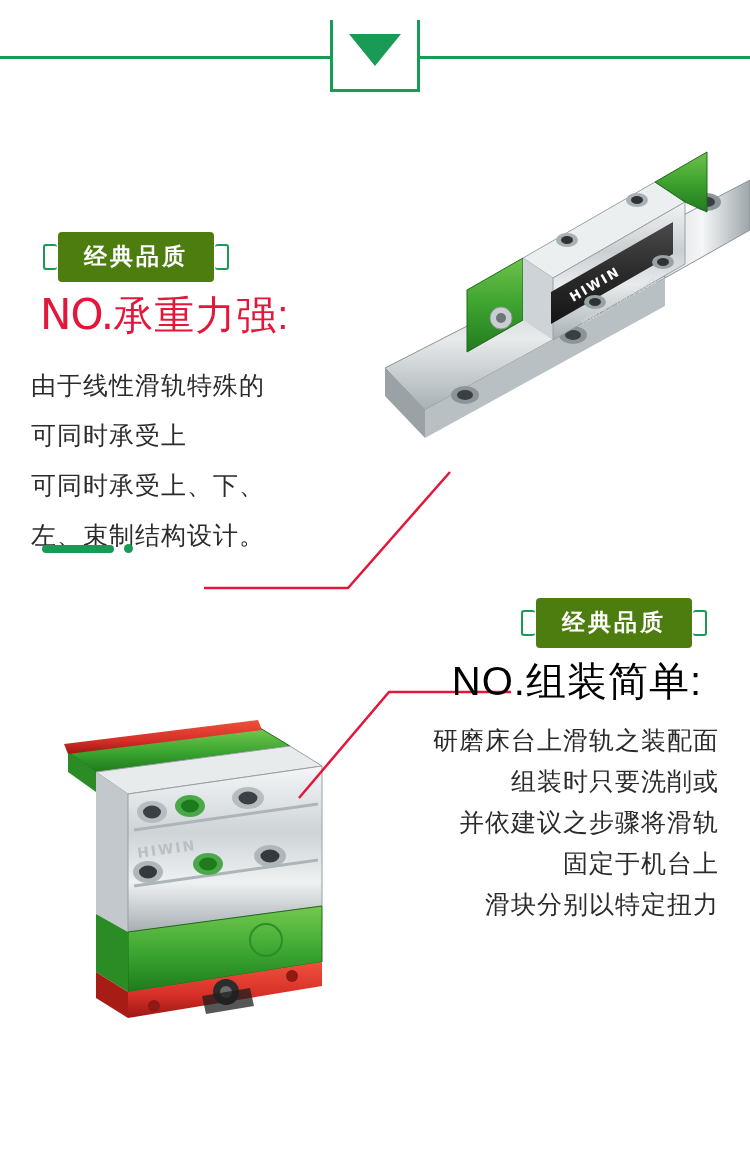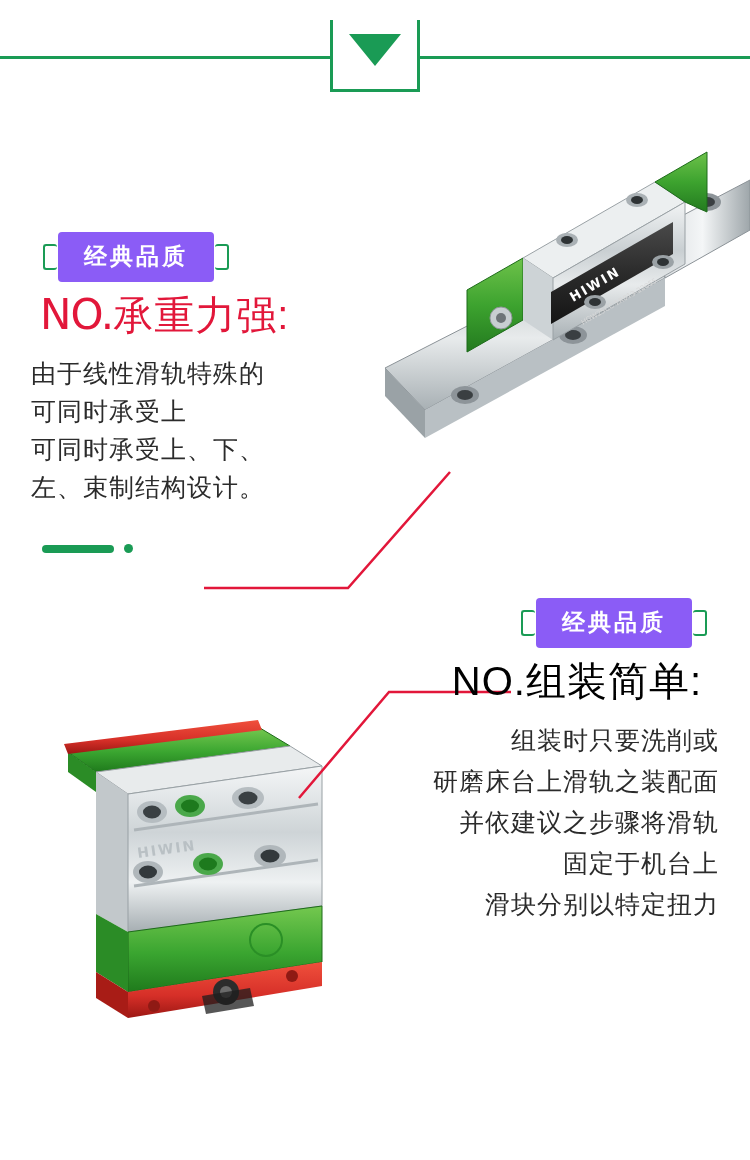--- a/index.html
+++ b/index.html
@@ -61,21 +61,21 @@
     top: 92px;
     left: 0;
     width: 750px;
     height: 488px;
   }
 
   
   .tag {
     position: relative;
     display: inline-block;
-    background: #8b5cf6;
+    background: #4d7c0f;
     color: #ffffff;
     font-size: 23px;
     font-weight: bold;
     letter-spacing: 3px;
     padding: 9px 26px 10px 26px;
     border-radius: 4px;
   }
   .tag::before,
   .tag::after {
     content: "";
@@ -112,21 +112,21 @@
   }
   .body-text {
     position: absolute;
     left: 31px;
     top: 262px;
     color: #2b2b2b;
     font-size: 25px;
     line-height: 38px;
     letter-spacing: 1px;
   }
-  .body-text div { white-space: nowrap; }
+  .body-text div { white-space: nowrap; margin-top: 12px; }
 
   
   .deco {
     position: absolute;
     display: flex;
     align-items: center;
     gap: 10px;
   }
   .deco .bar {
     width: 72px;
@@ -386,20 +386,20 @@
 
   <div class="tag-wrap-right">
     <span class="tag">经典品质</span>
   </div>
 
   <div class="headline-right">
     <span class="no">NO.</span><span>组装简单:</span>
   </div>
 
   <div class="body-text-right">
+    <div>研磨床台上滑轨之装配面</div>
     <div>组装时只要洗削或</div>
-    <div>研磨床台上滑轨之装配面</div>
     <div>并依建议之步骤将滑轨</div>
     <div>固定于机台上</div>
     <div>滑块分别以特定扭力</div>
   </div>
 
 </div>
 
 </body></html>

